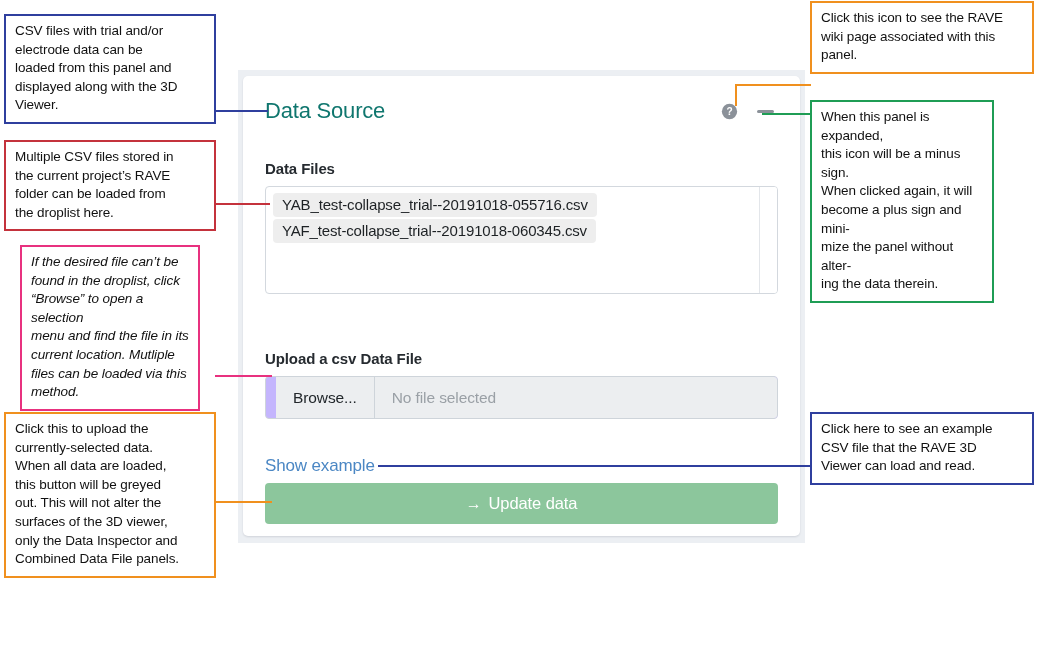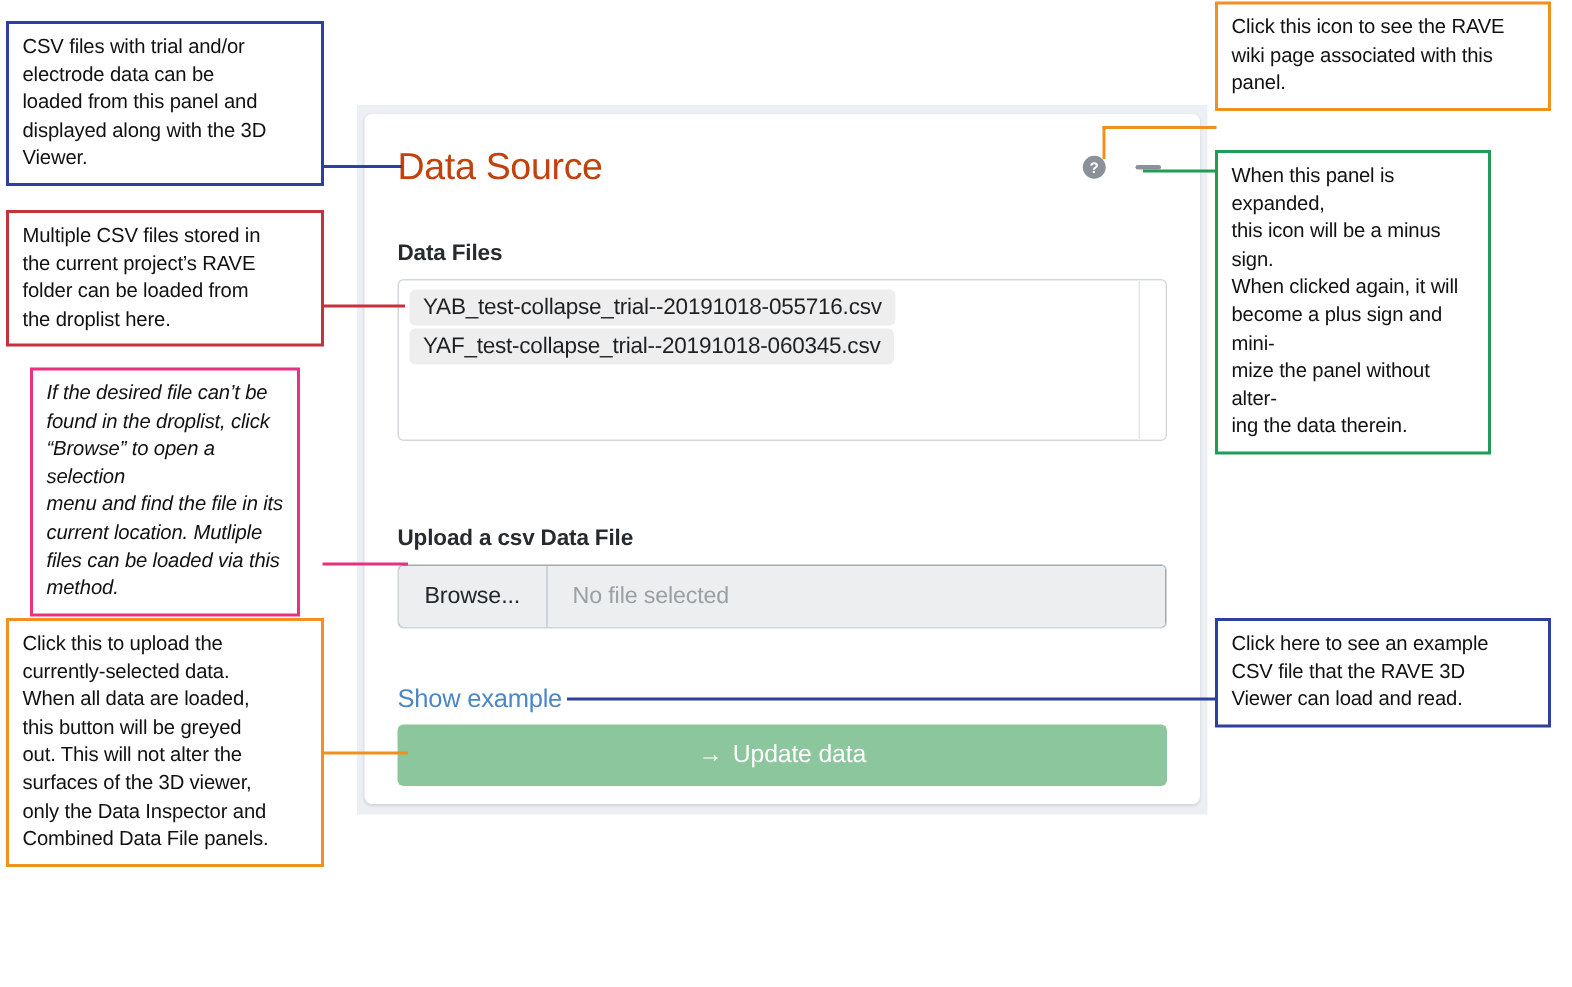--- a/index.html
+++ b/index.html
@@ -60,23 +60,23 @@
     box-shadow: 0 1px 2px rgba(40,50,70,.14);
     position: relative;
   }
 
   #panel-header {
     display: flex;
     align-items: center;
     height: 42px;
   }
   #panel-title {
-    font-size: 25px;
+    font-size: 22px;
     font-weight: 400;
-    color: #c2410c;
+    color: #0f766e;
     letter-spacing: -0.2px;
     flex: 1 1 auto;
   }
   .header-actions {
     display: flex;
     align-items: center;
     gap: 19px;
     padding-right: 4px;
   }
   #help-icon {
@@ -126,21 +126,22 @@
     border-left: 1px solid #e3e6ea;
     background: #ffffff;
   }
 
   #upload-row {
     display: flex;
     border: 1px solid #ced4da;
     border-radius: 4px;
     overflow: hidden;
     height: 41px;
-    background: #0369a1;
+    background: #c4b5fd;
+    padding-left: 10px;
   }
   #browse-button {
     background: #eceef0;
     border-right: 1px solid #ced4da;
     font-size: 15.5px;
     color: #22272b;
     padding: 0 17px;
     display: flex;
     align-items: center;
     letter-spacing: -0.1px;

